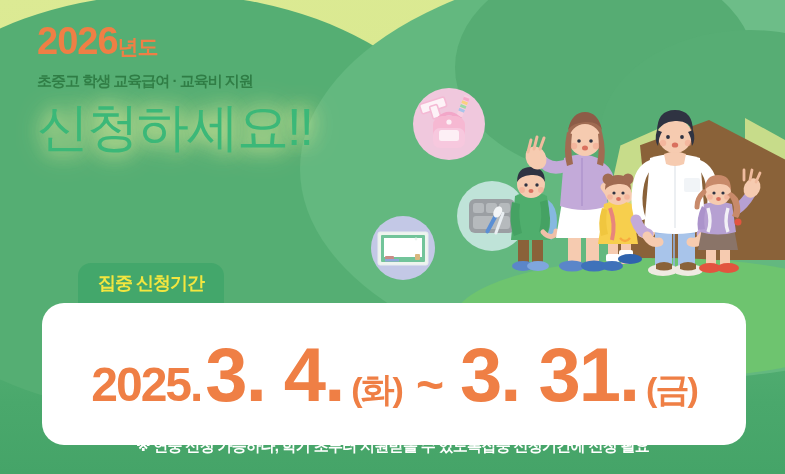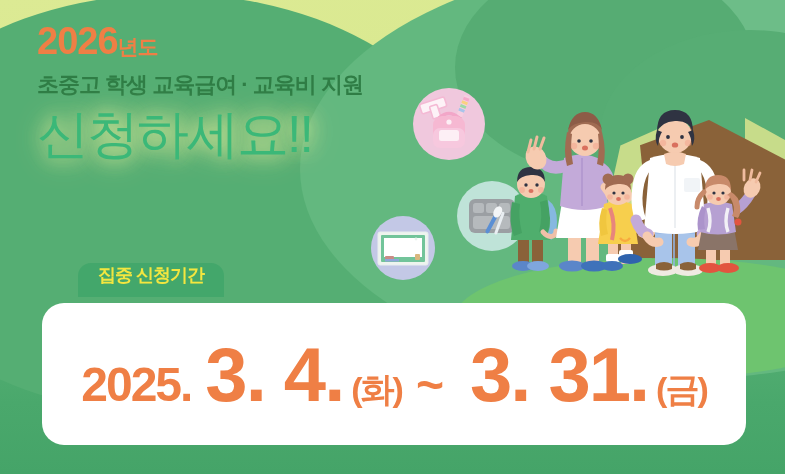--- a/index.html
+++ b/index.html
@@ -61,53 +61,53 @@
   .headline-block{position:absolute;left:37px;top:22px;width:420px;}
 
   .line-year{
     font-size:38px;font-weight:bold;color:#ef7f45;
     letter-spacing:-1px;line-height:1;white-space:nowrap;
   }
   .line-year .yr-suffix{font-size:21px;margin-top:39px;}
 
   .line-sub{
     margin-top:13px;
-    font-size:22px;font-weight:bold;color:#2f7d45;
+    font-size:15px;font-weight:bold;color:#2f7d45;
     letter-spacing:-1px;line-height:1.1;white-space:nowrap;
   }
 
   .line-main{
     margin-top:9px;
     font-size:52px;font-weight:normal;color:#3bb878;
     letter-spacing:-2px;line-height:1.08;white-space:nowrap;
     text-shadow:0 0 18px rgba(246,246,160,.95),0 0 30px rgba(246,246,160,.8);
   }
 
   
   .badge{
     position:absolute;left:78px;top:263px;
     background:#43a76b;color:#f3e63f;
     font-size:18px;font-weight:bold;letter-spacing:-1px;
-    padding:0 20px 10px 20px;
+    padding:8px 20px 10px 20px;
     border-radius:13px 13px 0 0;
     white-space:nowrap;z-index:3;
   }
 
   
   .date-card{
     position:absolute;left:42px;top:303px;width:704px;height:142px;
     background:#fff;border-radius:22px;z-index:4;
     display:flex;align-items:center;justify-content:center;
   }
   .date-row{
     display:flex;align-items:baseline;justify-content:center;
     color:#ef7f45;font-weight:bold;letter-spacing:-2px;white-space:nowrap;
   }
   .d-year{font-size:48px;}
-  .d-big{font-size:76px;margin-left:14px;}
+  .d-big{font-size:76px;margin-left:4px;}
   .d-day{font-size:34px;margin-left:8px;}
   .d-tilde{font-size:48px;margin:0 14px;}
 
   
   .note{
     position:absolute;left:0;bottom:18px;width:785px;
     text-align:center;color:#ffffff;
     font-size:15px;font-weight:bold;letter-spacing:-0.7px;
     z-index:5;
   }
@@ -336,14 +336,15 @@
     <div class="date-row">
       <span class="d-year">2025.</span>
       <span class="d-big">3. 4.</span>
       <span class="d-day">(화)</span>
       <span class="d-tilde">~</span>
       <span class="d-big">3. 31.</span>
       <span class="d-day">(금)</span>
     </div>
   </div>
 
+  <div class="note">※ 연중 신청 가능하나, 학기 초부터 지원받을 수 있도록집중 신청기간에 신청 필요</div>
 
 </div>
 
 </body></html>

